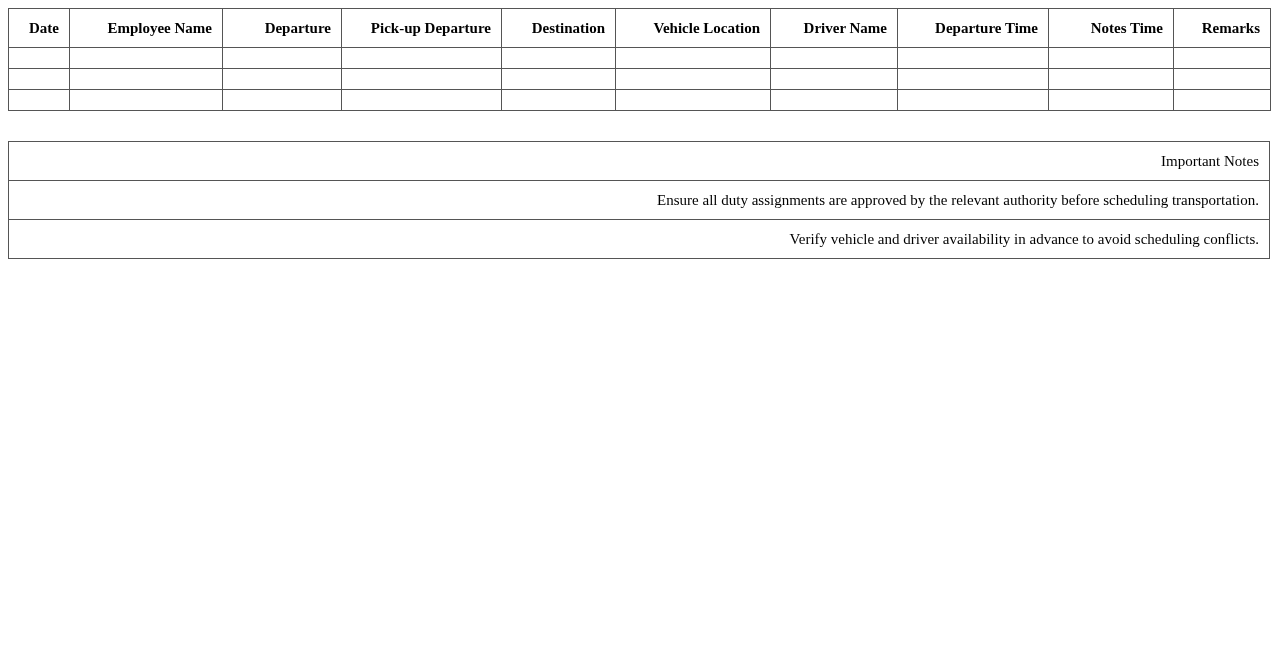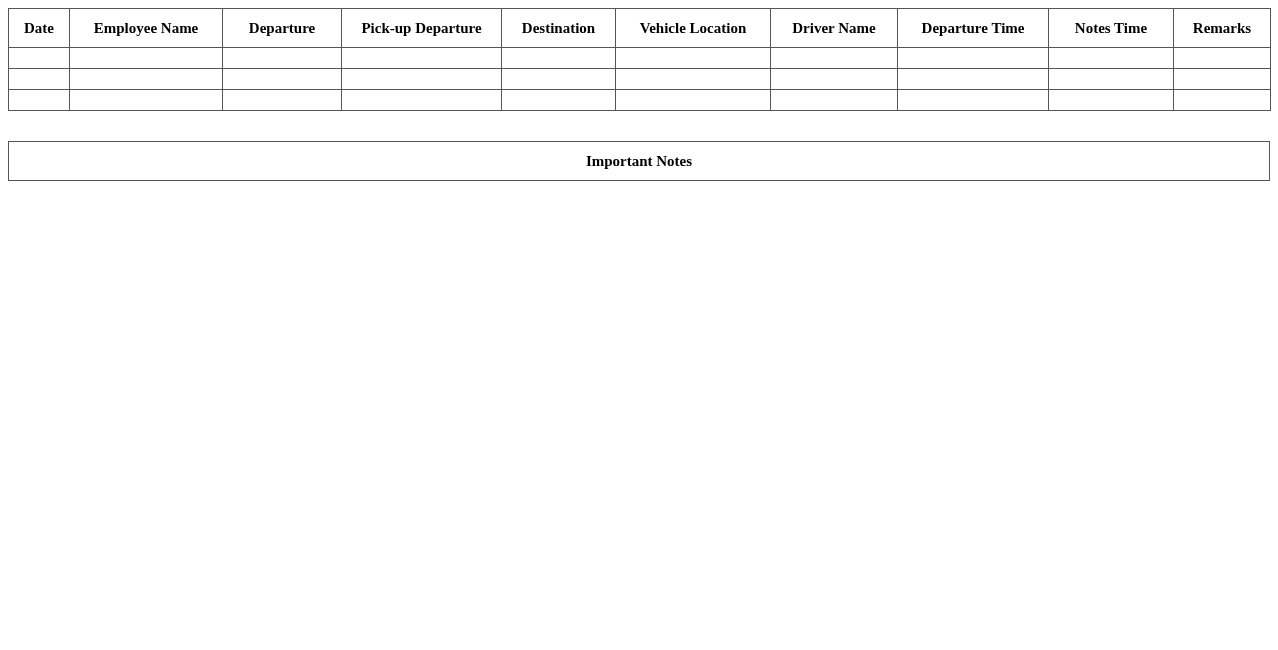--- a/index.html
+++ b/index.html
@@ -20,37 +20,37 @@
       position: absolute;
       left: 8px;
       width: 1262px;
       table-layout: fixed;
     }
     #assign-table { top: 8px; }
     #notes-table { top: 141px; }
     th, td {
       border: 1px solid #555;
       padding: 0 10px;
-      text-align: center;
+      text-align: right;
       vertical-align: middle;
       white-space: nowrap;
       overflow: hidden;
     }
     #assign-table th {
       height: 38px;
       font-weight: bold;
     }
     #assign-table td {
       height: 20px;
     }
     #notes-table th,
     #notes-table td {
       height: 38px;
     }
-    #notes-table th { font-weight: bold; }
+    #notes-table th { font-weight: normal; }
   </style>
 </head>
 <body>
 
 <table id="assign-table">
   <colgroup>
     <col style="width:61px">
     <col style="width:153px">
     <col style="width:119px">
     <col style="width:160px">
@@ -115,14 +115,20 @@
   </tbody>
 </table>
 
 <table id="notes-table">
   <thead>
     <tr>
       <th>Important Notes</th>
     </tr>
   </thead>
   <tbody>
+    <tr>
+      <td>Ensure all duty assignments are approved by the relevant authority before scheduling transportation.</td>
+    </tr>
+    <tr>
+      <td>Verify vehicle and driver availability in advance to avoid scheduling conflicts.</td>
+    </tr>
   </tbody>
 </table>
 
 </body></html>

